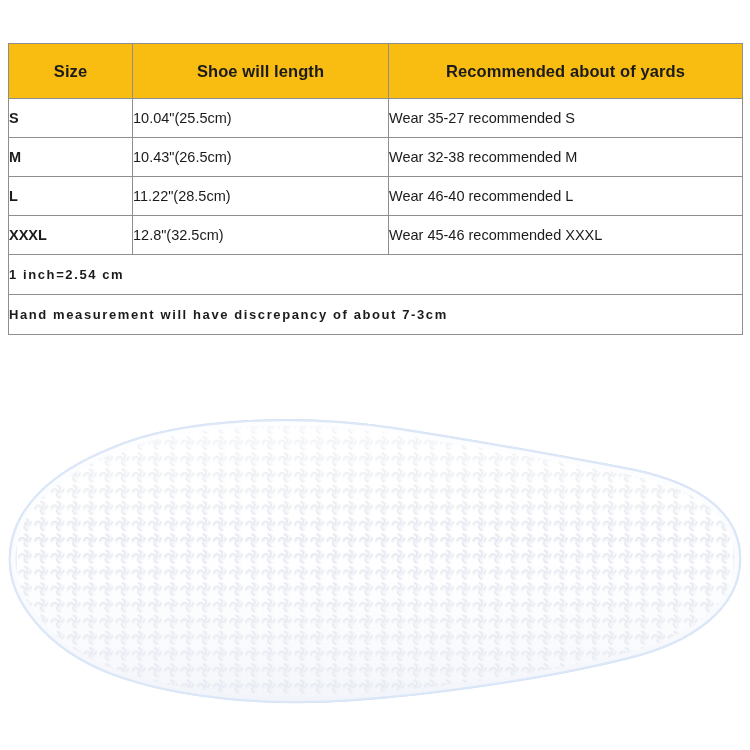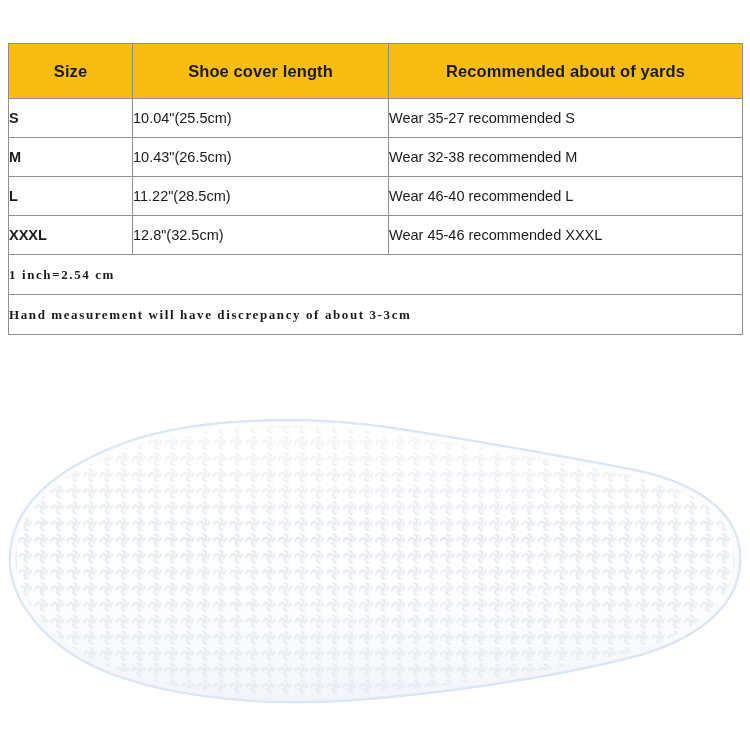--- a/index.html
+++ b/index.html
@@ -43,21 +43,21 @@
     font-weight:bold;
     font-size:14.5px;
   }
   td.len-cell,td.rec-cell{
     font-weight:normal;
     color:#262626;
   }
 
   tr.note-row td{
     height:39px;
-    font-family:Liberation Serif, serif;
+    font-family:Liberation Sans, sans-serif;
     font-size:13px;
     font-weight:bold;
     letter-spacing:1.6px;
     color:#1a1a1a;
   }
 
   
   #sole-figure{
     position:absolute;left:0;top:412px;width:750px;height:338px;
     overflow:hidden;
@@ -69,21 +69,21 @@
 
 <table id="size-chart">
   <colgroup>
     <col class="col-size">
       <col class="col-len">
       <col class="col-rec">
   </colgroup>
   <thead>
     <tr>
       <th>Size</th>
-      <th>Shoe cover length</th>
+      <th>Shoe will length</th>
       <th>Recommended about of yards</th>
     </tr>
   </thead>
   <tbody>
     <tr>
       <td class="size-cell">S</td>
       <td class="len-cell">10.04"(25.5cm)</td>
       <td class="rec-cell">Wear 35-27 recommended S</td>
     </tr>
     <tr>
@@ -98,21 +98,21 @@
     </tr>
     <tr>
       <td class="size-cell">XXXL</td>
       <td class="len-cell">12.8"(32.5cm)</td>
       <td class="rec-cell">Wear 45-46 recommended XXXL</td>
     </tr>
     <tr class="note-row">
       <td colspan="3">1 inch=2.54 cm</td>
     </tr>
     <tr class="note-row">
-      <td colspan="3">Hand measurement will have discrepancy of about 3-3cm</td>
+      <td colspan="3">Hand measurement will have discrepancy of about 7-3cm</td>
     </tr>
   </tbody>
 </table>
 
 <div id="sole-figure">
   <svg viewBox="0 0 750 338" xmlns="http://www.w3.org/2000/svg" aria-hidden="true">
     <defs>
 
       <pattern id="treadPattern" width="17" height="17" patternUnits="userSpaceOnUse">
         <rect width="17" height="17" fill="#ffffff"></rect>

